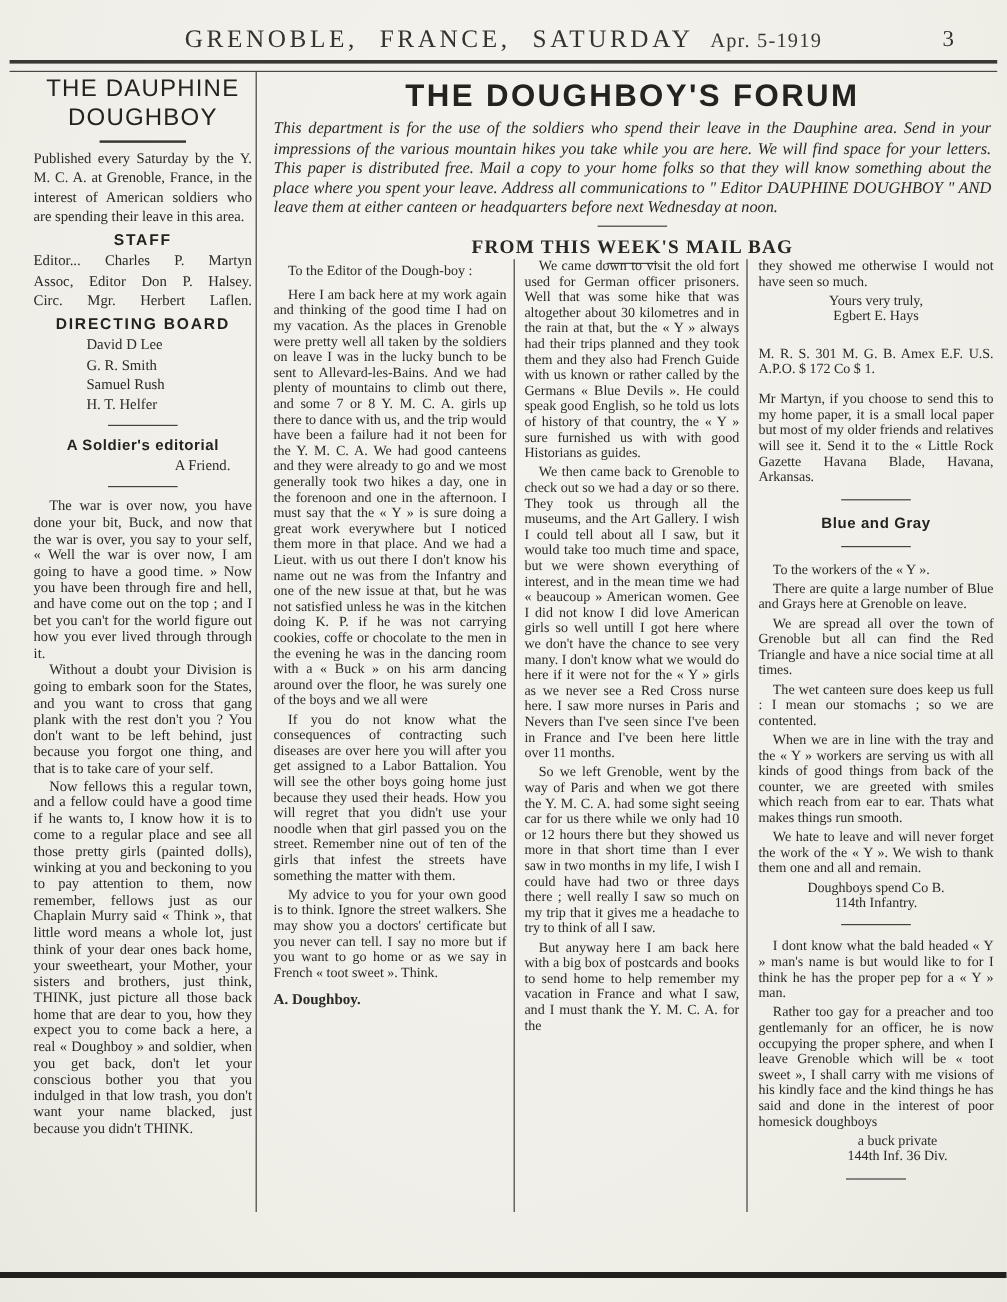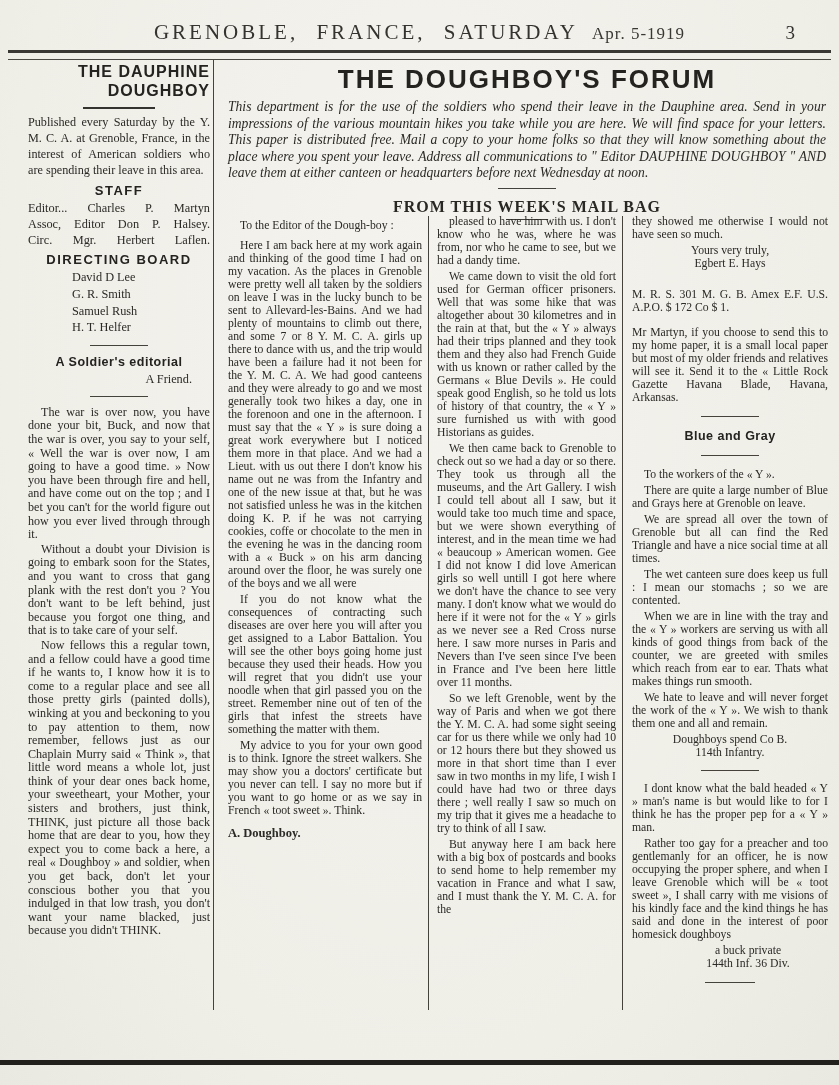--- a/index.html
+++ b/index.html
@@ -20,22 +20,22 @@
   .bottom-rule{position:absolute;top:1060px;left:0;right:0;height:5px;background:#21201d;}
 
   
   .vrule{position:absolute;width:1px;background:#45423c;}
   .vrule-left{left:213px;top:60px;height:950px;}
   .vrule-a{left:428px;top:216px;height:794px;}
   .vrule-b{left:622px;top:216px;height:794px;}
 
   
   .leftcol{position:absolute;left:28px;top:62px;width:182px;}
-  .paper-title{font-family:"Liberation Sans",sans-serif;font-weight:bold;
-    font-size:16px;line-height:1.2;text-align:right;letter-spacing:1px;color:#242320;margin:0;}
+  .paper-title{font-family:"Liberation Sans",sans-serif;font-weight:normal;
+    font-size:20px;line-height:1.2;text-align:center;letter-spacing:1px;color:#242320;margin:0;}
   .rule-sm{width:72px;border:0;border-top:2px solid #35332f;margin:7px auto 6px;}
   .rule-xs{width:58px;border:0;border-top:1px solid #45423c;margin:9px auto;}
   .pub-note{font-size:12.2px;line-height:1.3;text-align:justify;margin:2px 0 4px;}
   .pub-note p{margin:0;}
   .mini-head{font-family:"Liberation Sans",sans-serif;font-weight:bold;font-size:13px;
     text-align:center;letter-spacing:1.5px;margin:4px 0 2px;color:#242320;}
   .mini-head2{font-family:"Liberation Sans",sans-serif;font-weight:bold;font-size:12.5px;
     text-align:center;letter-spacing:.5px;margin:6px 0 3px;color:#242320;}
   .staff-list div{font-size:12.3px;line-height:1.32;text-align:justify;text-align-last:justify;}
   .board-list div{font-size:12.3px;line-height:1.35;padding-left:44px;}
@@ -130,21 +130,20 @@
     <div>
         <p>Here I am back here at my work again and thinking of the good time I had on my vacation. As the places in Grenoble were pretty well all taken by the soldiers on leave I was in the lucky bunch to be sent to Allevard-les-Bains. And we had plenty of mountains to climb out there, and some 7 or 8 Y. M. C. A. girls up there to dance with us, and the trip would have been a failure had it not been for the Y. M. C. A. We had good canteens and they were already to go and we most generally took two hikes a day, one in the forenoon and one in the afternoon. I must say that the « Y » is sure doing a great work everywhere but I noticed them more in that place. And we had a Lieut. with us out there I don't know his name out ne was from the Infantry and one of the new issue at that, but he was not satisfied unless he was in the kitchen doing K. P. if he was not carrying cookies, coffe or chocolate to the men in the evening he was in the dancing room with a « Buck » on his arm dancing around over the floor, he was surely one of the boys and we all were</p>
         <p>If you do not know what the consequences of contracting such diseases are over here you will after you get assigned to a Labor Battalion. You will see the other boys going home just because they used their heads. How you will regret that you didn't use your noodle when that girl passed you on the street. Remember nine out of ten of the girls that infest the streets have something the matter with them.</p>
         <p>My advice to you for your own good is to think. Ignore the street walkers. She may show you a doctors' certificate but you never can tell. I say no more but if you want to go home or as we say in French « toot sweet ». Think.</p>
       </div>
     <p class="sig-bold">A. Doughboy.</p>
   </div>
 
   <div class="fcol fcol-b">
     <div>
-        <p>pleased to have him with us. I don't know who he was, where he was from, nor who he came to see, but we had a dandy time.</p>
         <p>We came down to visit the old fort used for German officer prisoners. Well that was some hike that was altogether about 30 kilometres and in the rain at that, but the « Y » always had their trips planned and they took them and they also had French Guide with us known or rather called by the Germans « Blue Devils ». He could speak good English, so he told us lots of history of that country, the « Y » sure furnished us with with good Historians as guides.</p>
         <p>We then came back to Grenoble to check out so we had a day or so there. They took us through all the museums, and the Art Gallery. I wish I could tell about all I saw, but it would take too much time and space, but we were shown everything of interest, and in the mean time we had « beaucoup » American women. Gee I did not know I did love American girls so well untill I got here where we don't have the chance to see very many. I don't know what we would do here if it were not for the « Y » girls as we never see a Red Cross nurse here. I saw more nurses in Paris and Nevers than I've seen since I've been in France and I've been here little over 11 months.</p>
         <p>So we left Grenoble, went by the way of Paris and when we got there the Y. M. C. A. had some sight seeing car for us there while we only had 10 or 12 hours there but they showed us more in that short time than I ever saw in two months in my life, I wish I could have had two or three days there ; well really I saw so much on my trip that it gives me a headache to try to think of all I saw.</p>
         <p>But anyway here I am back here with a big box of postcards and books to send home to help remember my vacation in France and what I saw, and I must thank the Y. M. C. A. for the</p>
       </div>
   </div>
 
   <div class="fcol fcol-c">
     <p style="text-indent:0;">they showed me otherwise I would not have seen so much.</p>
     <p class="line-center">Yours very truly,</p>

